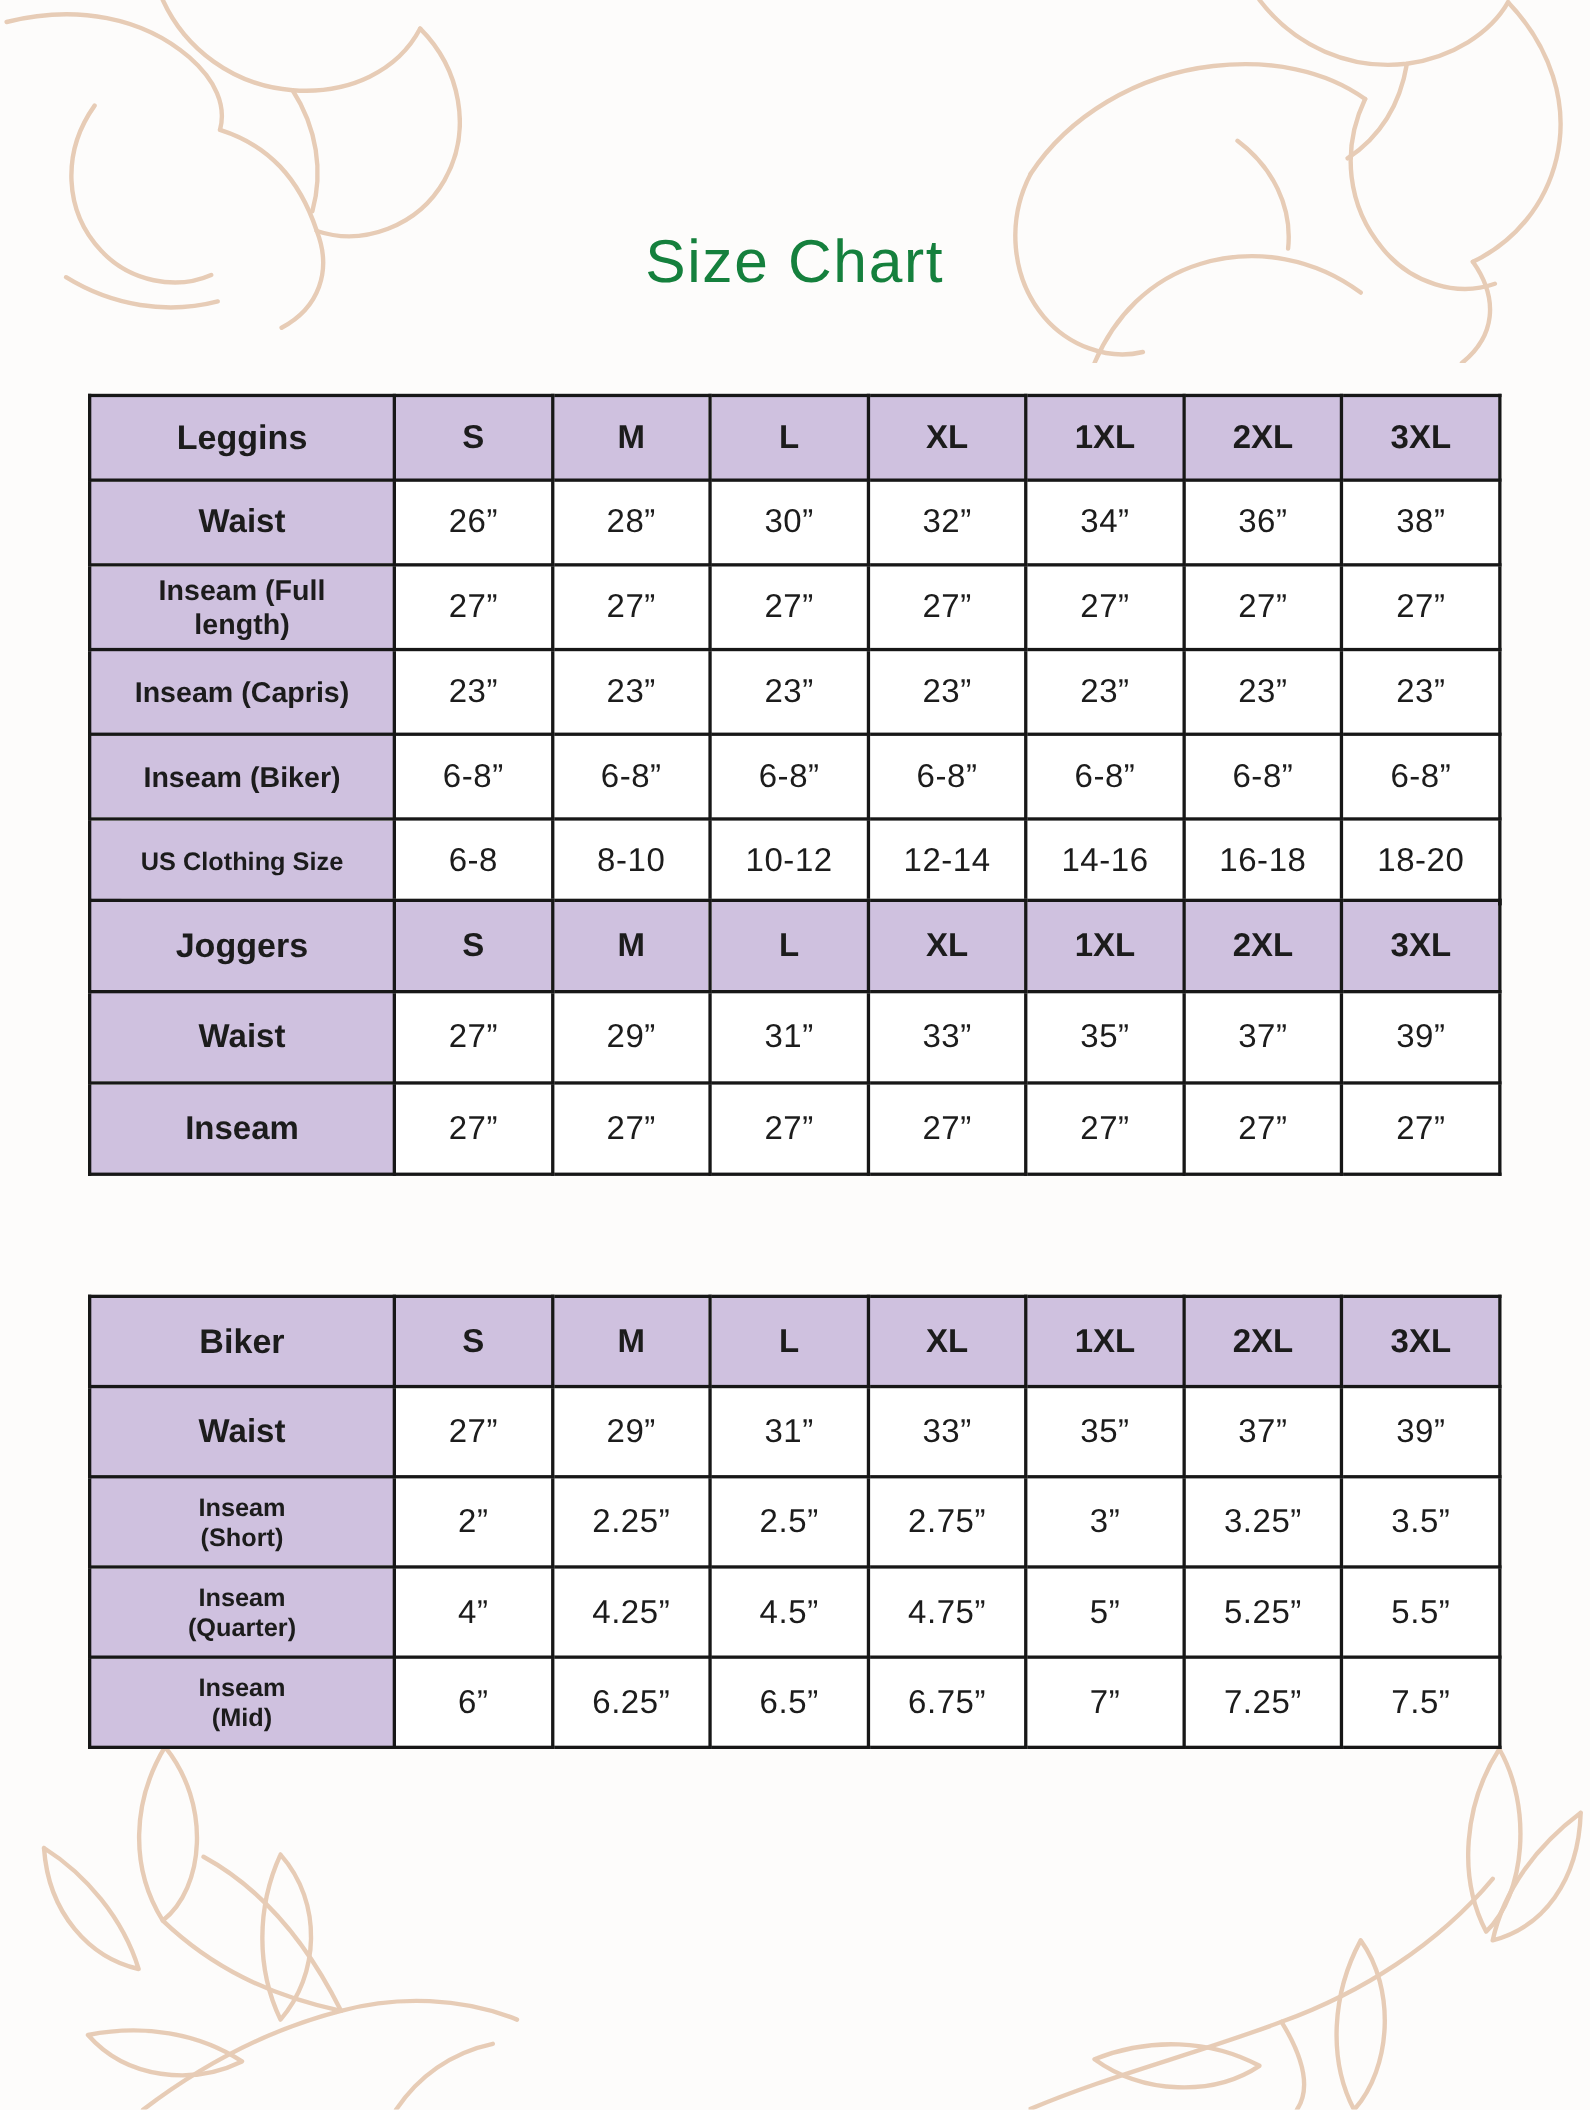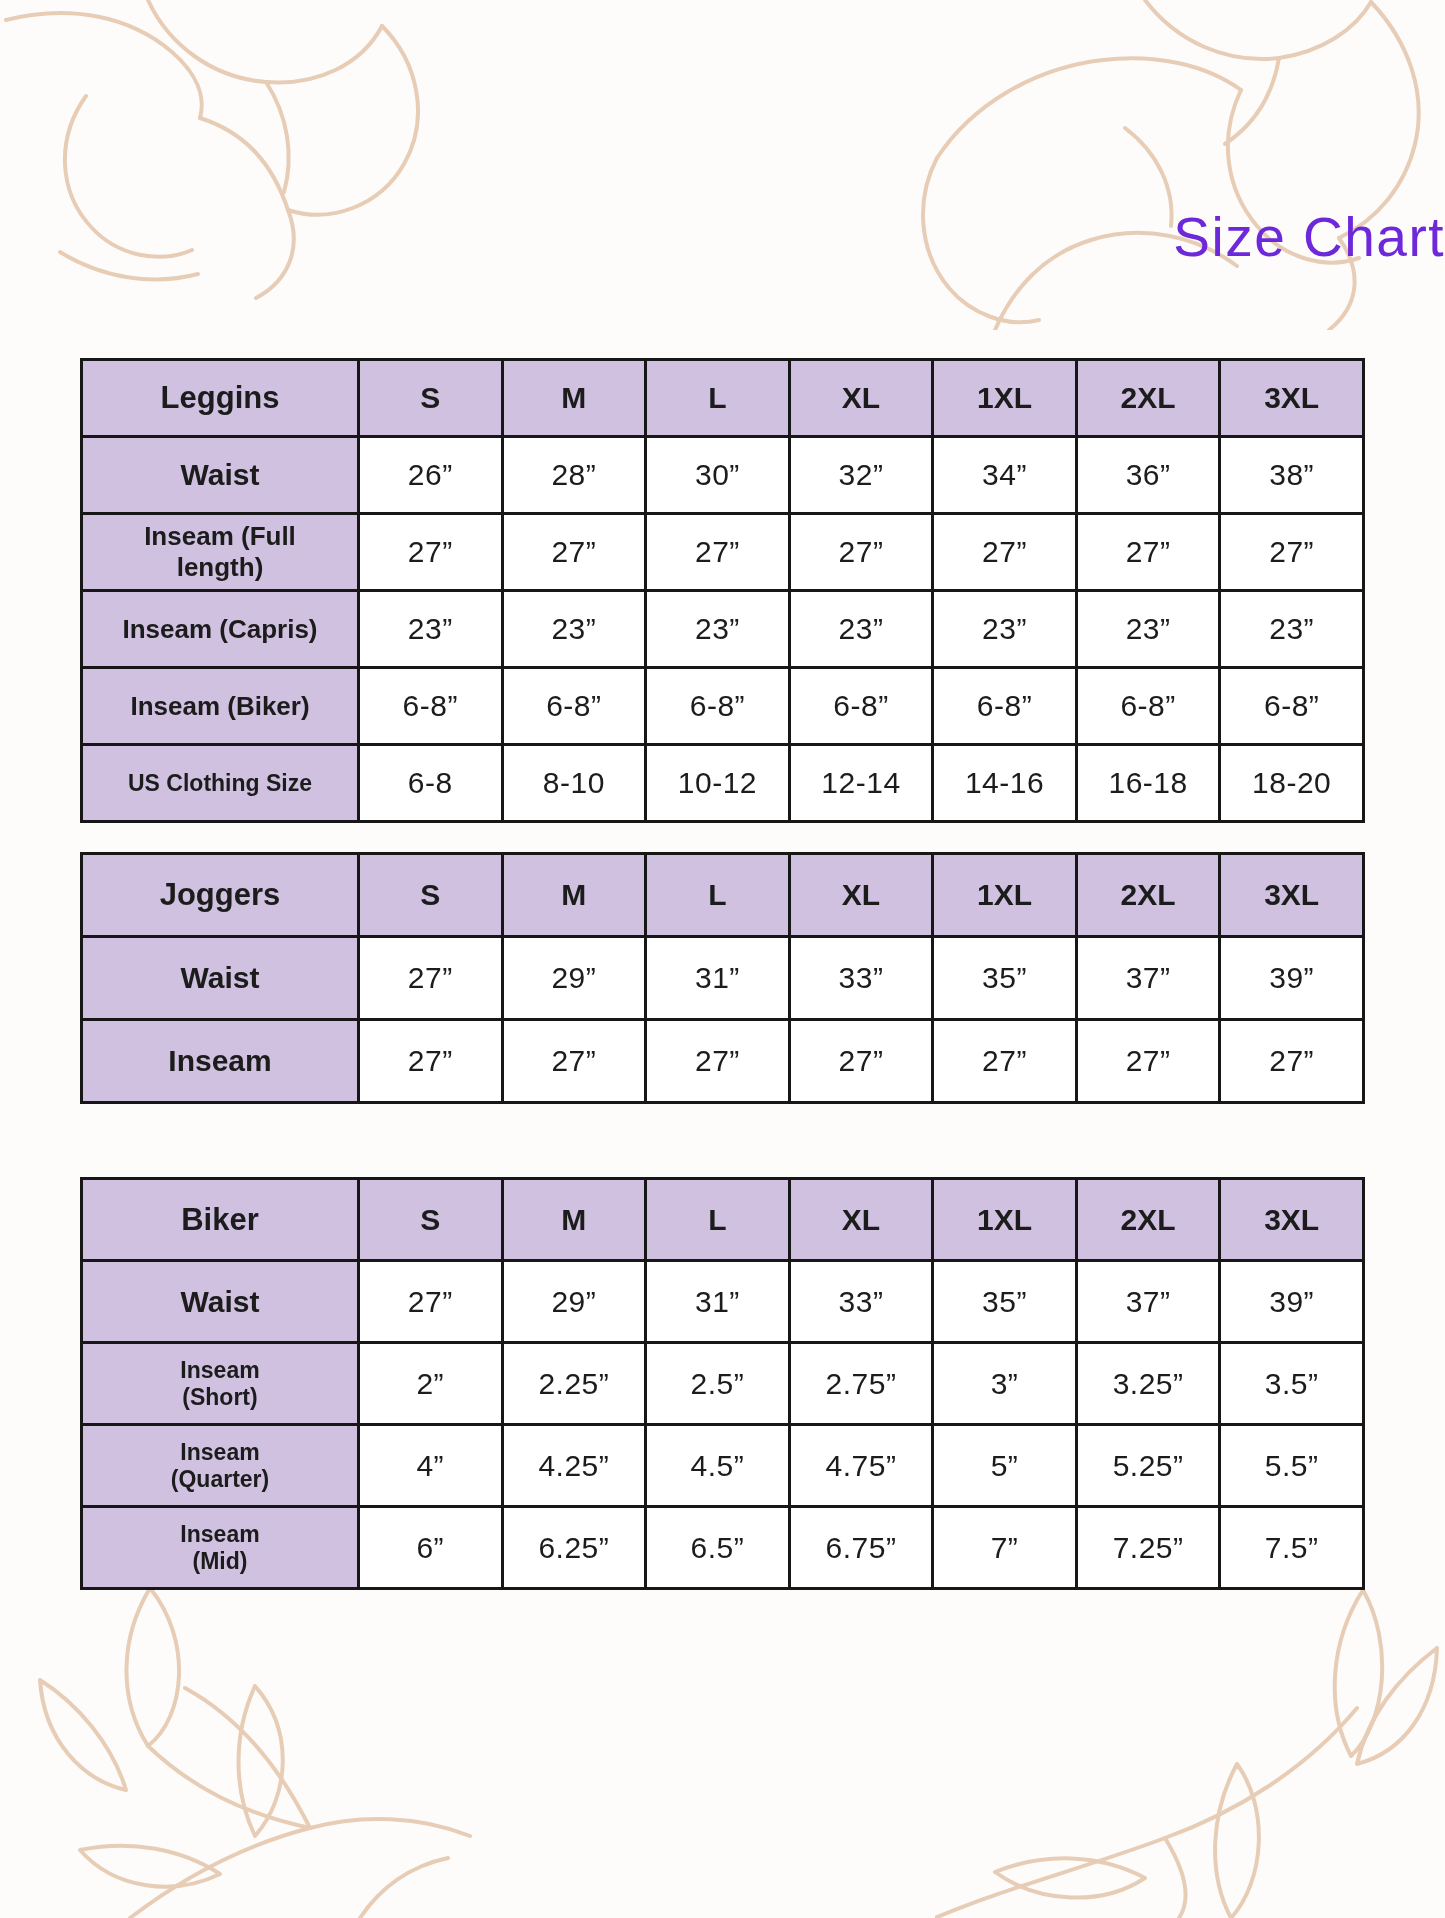--- a/index.html
+++ b/index.html
@@ -22,25 +22,25 @@
   .floral path{fill:none;stroke:var(--floral);stroke-width:4;stroke-linecap:round;stroke-linejoin:round;}
   .floral.tl{left:0;top:0;}
   .floral.tr{right:0;top:0;}
   .floral.bl{left:0;bottom:0;}
   .floral.br{right:0;bottom:0;}
 
   .title{
     position:absolute;
     left:0; right:0;
     top:205px;
-    text-align:right;
+    text-align:center;
     font-size:55px;
     font-weight:300;
     letter-spacing:1.5px;
-    color:#6d28d9;
+    color:#15803d;
   }
 
   table.size-table{
     position:absolute;
     left:80px;
     width:1285px;
     border-collapse:collapse;
     table-layout:fixed;
     background:#ffffff;
     border-radius:31px;
@@ -56,21 +56,21 @@
   table.size-table col.label-col{width:277px;}
   .head-cell{background:var(--header-bg);font-weight:bold;font-size:30px;}
   .name-cell{background:var(--header-bg);font-weight:bold;font-size:31px;}
   .label-cell{background:var(--header-bg);font-weight:bold;}
   .lbl-lg{font-size:30px;}
   .lbl-md{font-size:26px;}
   .lbl-sm{font-size:23px;}
   td.value-cell{font-size:30px;font-weight:400;background:#ffffff;letter-spacing:.5px;}
 
   table.t0{top:358px;} table.t0 tr{height:77px;}
-  table.t1{top:852px;} table.t1 tr{height:83px;}
+  table.t1{top:817px;} table.t1 tr{height:83px;}
   table.t2{top:1177px;} table.t2 tr{height:82px;}
 </style>
 </head>
 <body>
 
 <svg class="floral tl" width="480" height="300" viewBox="0 0 480 300">
   <path d="M6,20 C70,4 130,16 172,52 C196,73 206,96 200,118"></path>
   <path d="M148,0 C168,44 212,78 266,82 C318,86 362,64 382,26"></path>
   <path d="M382,26 C418,62 430,118 404,164 C380,206 330,224 288,210"></path>
   <path d="M288,210 C302,246 290,280 256,298"></path>

